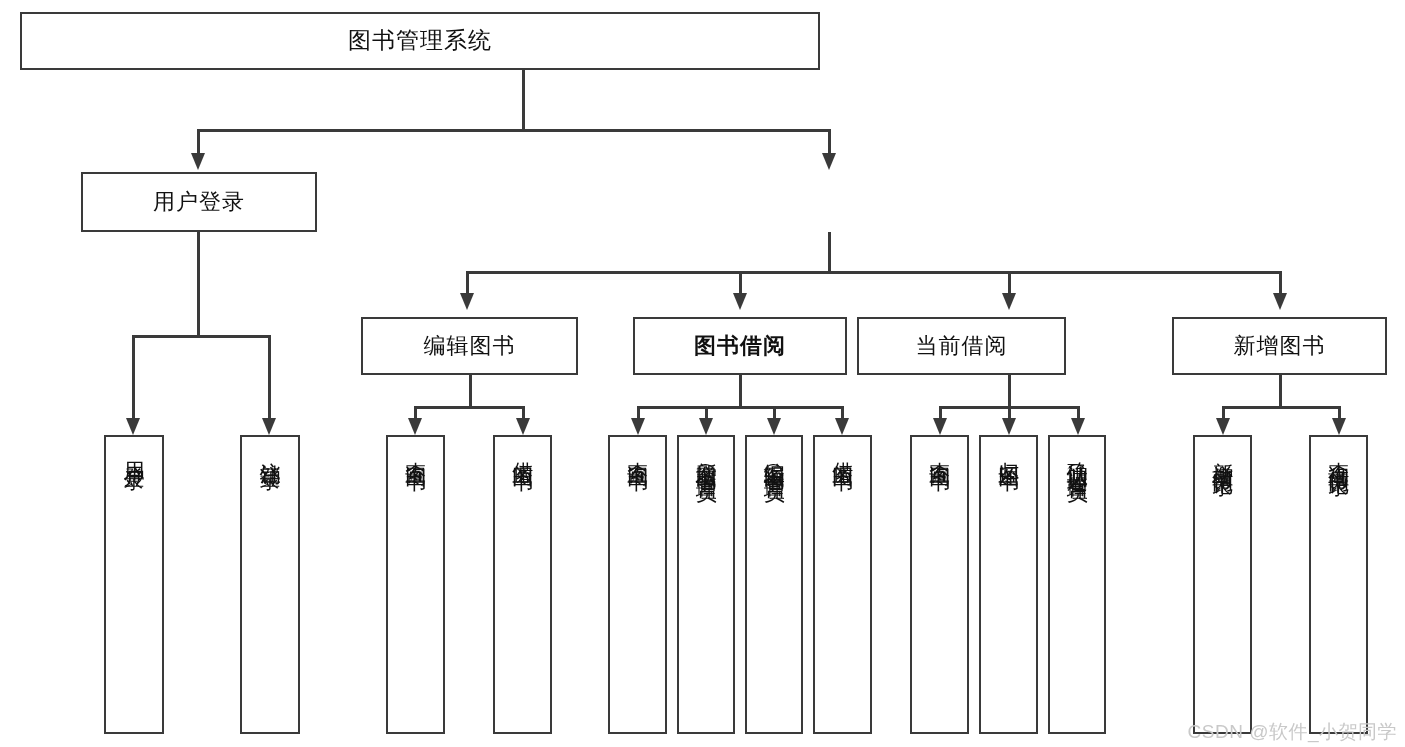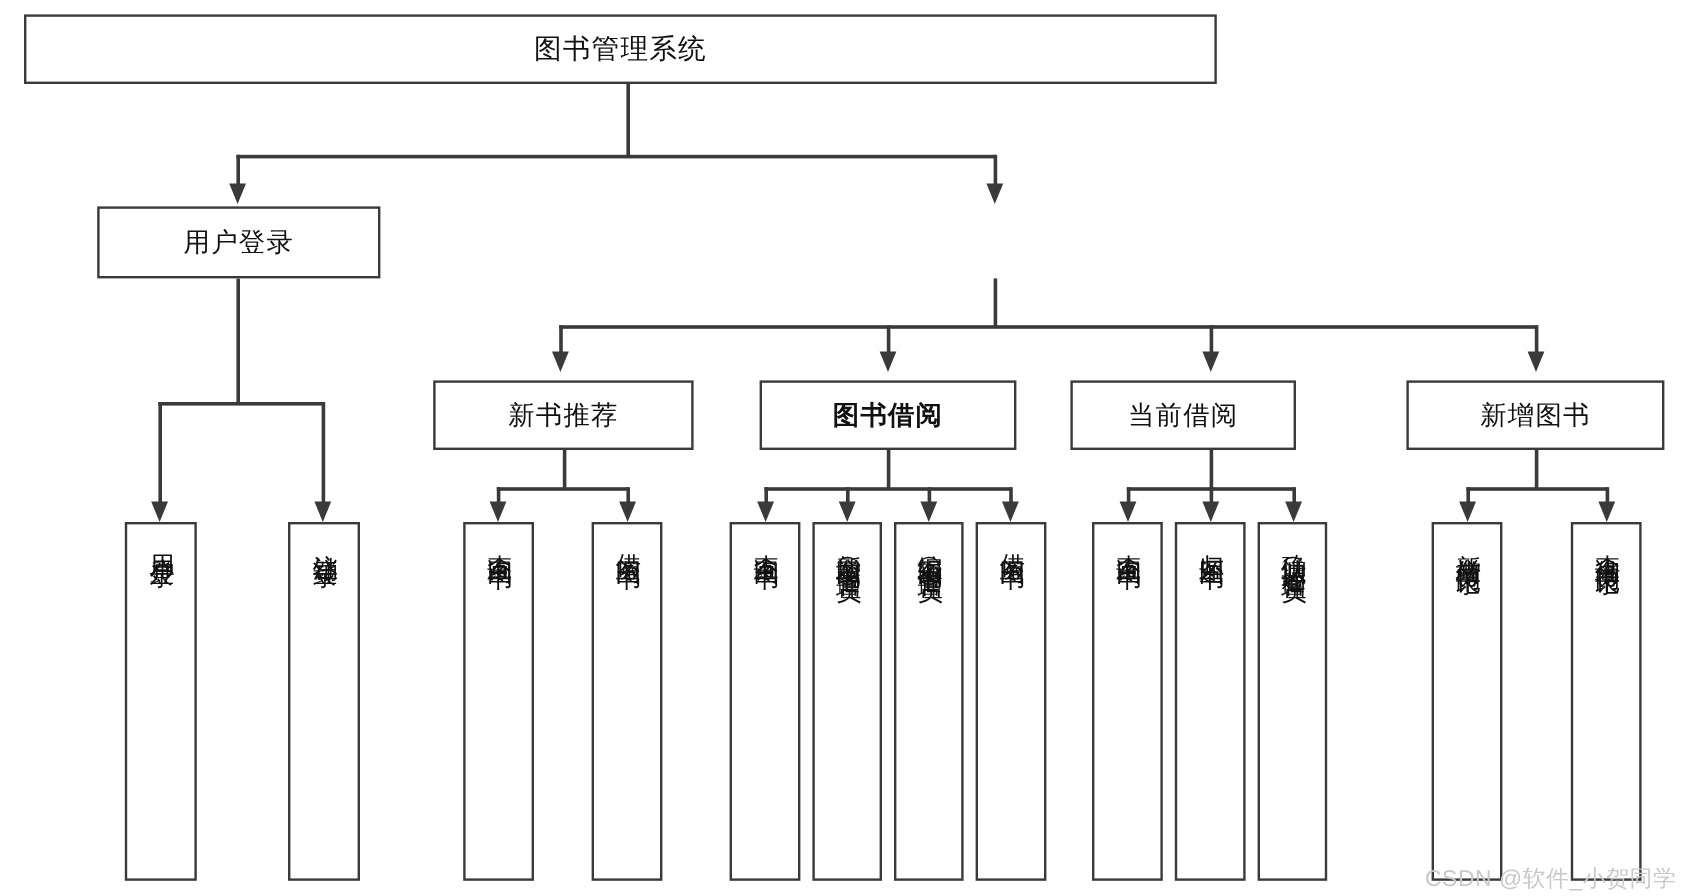--- a/index.html
+++ b/index.html
@@ -83,21 +83,21 @@
     white-space: nowrap;
     z-index: 5;
     pointer-events: none;
   }
 </style>
 </head>
 <body>
 
 <div id="canvas">
 
-  <div class="node root horiz" style="left:20px; top:12px; width:994px; height:58px;">
+  <div class="node root horiz" style="left:20px; top:12px; width:800px; height:58px;">
     <span class="label">图书管理系统</span>
   </div>
 
   <div class="vline" style="left:522px; top:70px; height:60px;"></div>
 
   <div class="hline" style="left:197px; top:129px; width:633px;"></div>
 
   <div class="vline" style="left:197px; top:129px; height:26px;"></div>
   <div class="arrow" style="left:191px; top:153px;"></div>
   <div class="vline" style="left:828px; top:129px; height:26px;"></div>
@@ -119,26 +119,26 @@
   <div class="vline" style="left:466px; top:271px; height:24px;"></div>
   <div class="arrow" style="left:460px; top:293px;"></div>
   <div class="vline" style="left:739px; top:271px; height:24px;"></div>
   <div class="arrow" style="left:733px; top:293px;"></div>
   <div class="vline" style="left:1008px; top:271px; height:24px;"></div>
   <div class="arrow" style="left:1002px; top:293px;"></div>
   <div class="vline" style="left:1279px; top:271px; height:24px;"></div>
   <div class="arrow" style="left:1273px; top:293px;"></div>
 
   <div class="node horiz" style="left:361px; top:317px; width:217px; height:58px;">
-    <span class="label">新书推荐</span>
+    <span class="label">编辑图书</span>
   </div>
   <div class="node horiz" style="left:633px; top:317px; width:214px; height:58px;font-weight:bold;">
     <span class="label">图书借阅</span>
   </div>
-  <div class="node horiz" style="left:892px; top:317px; width:188px; height:58px;">
+  <div class="node horiz" style="left:857px; top:317px; width:209px; height:58px;">
     <span class="label">当前借阅</span>
   </div>
   <div class="node horiz" style="left:1172px; top:317px; width:215px; height:58px;">
     <span class="label">新增图书</span>
   </div>
 
   <div class="vline" style="left:469px; top:375px; height:33px;"></div>
   <div class="hline" style="left:414px; top:406px; width:110px;"></div>
   <div class="vline" style="left:414px; top:406px; height:14px;"></div>
   <div class="arrow" style="left:408px; top:418px;"></div>

